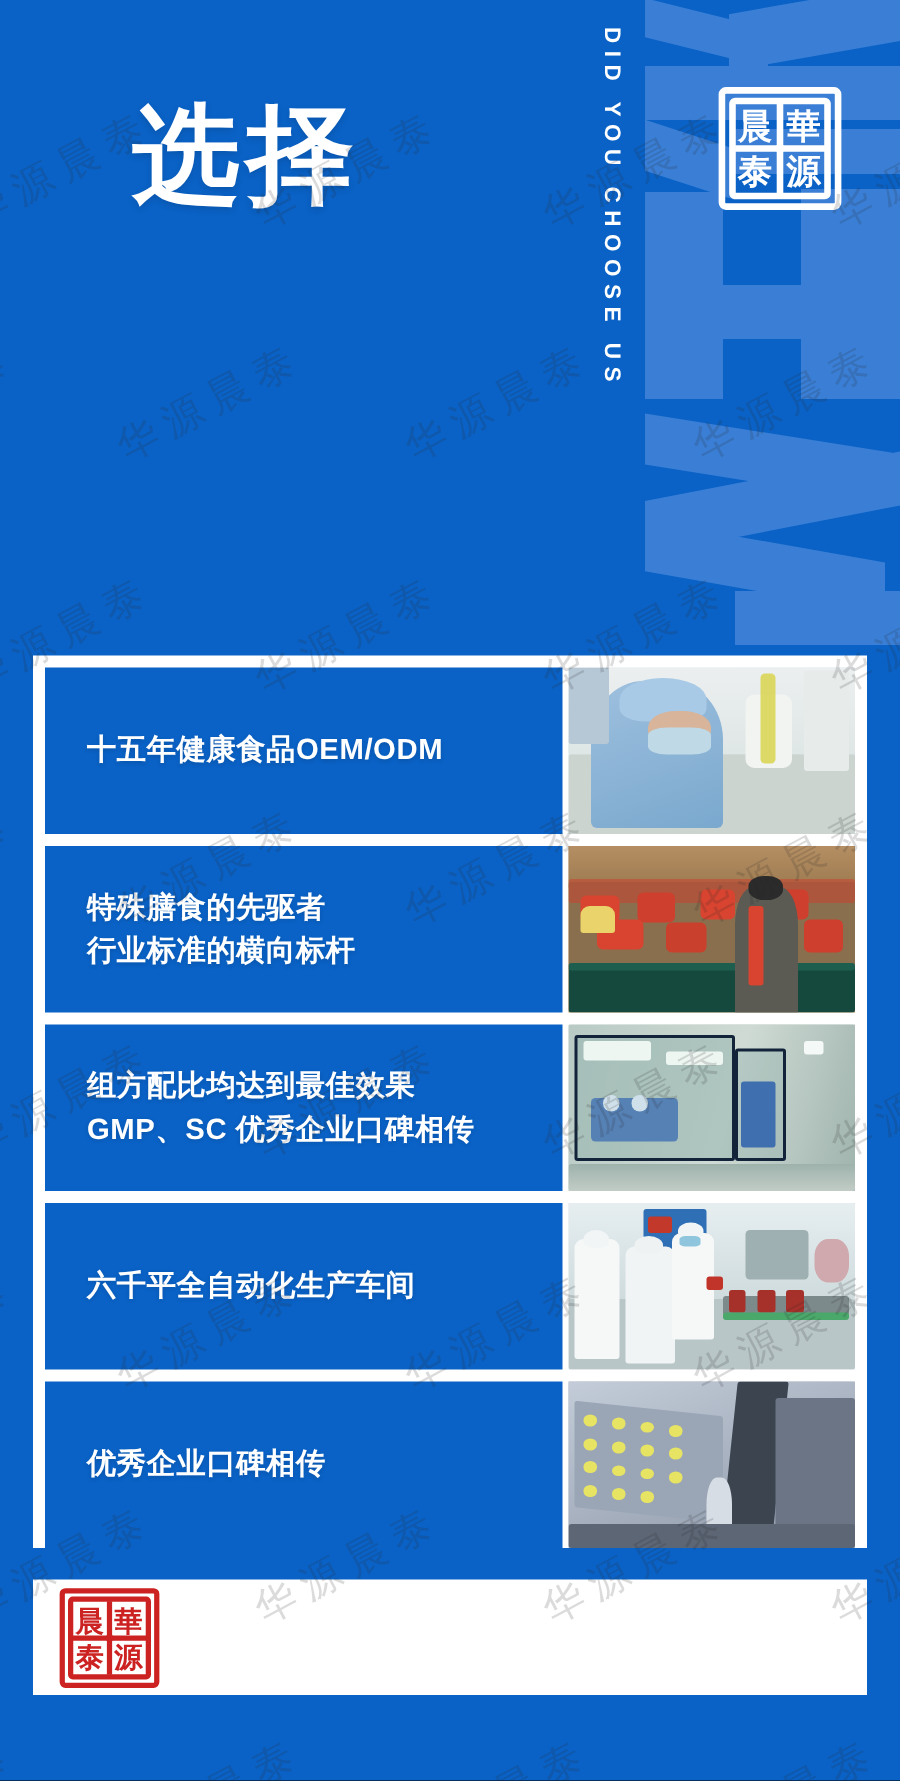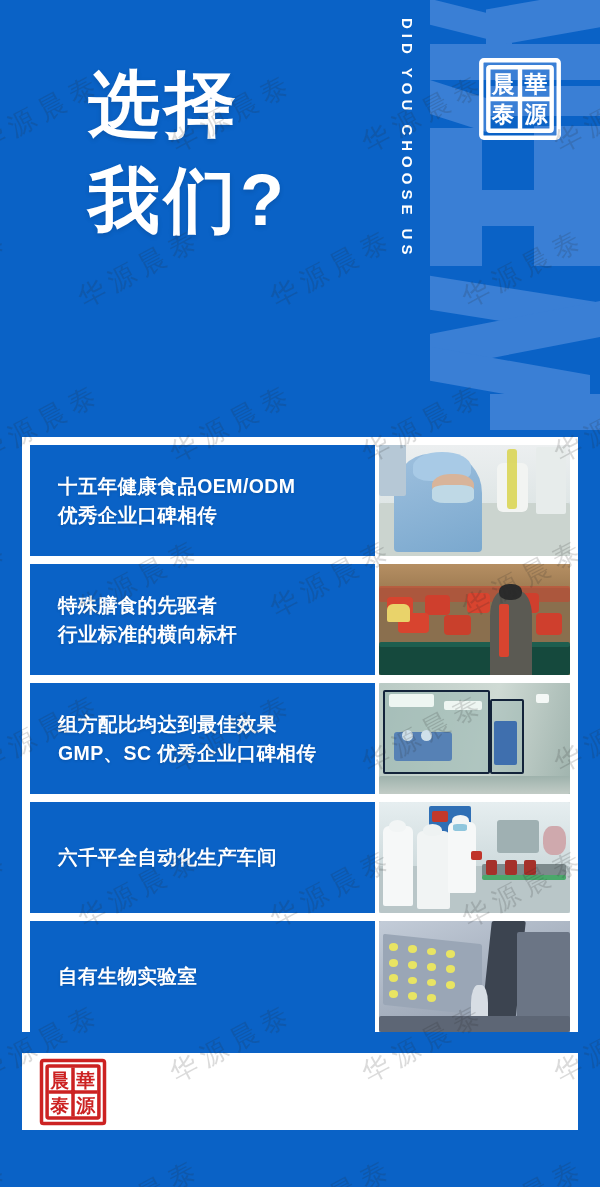--- a/index.html
+++ b/index.html
@@ -124,21 +124,20 @@
       <i style="left:104px;top:226px;width:80px;height:40px;"></i>
 
       <i style="left:-10px;top:288px;width:175px;height:34px;transform:skewY(9deg);"></i>
       <i style="left:-10px;top:318px;width:185px;height:36px;transform:skewY(-11deg);"></i>
       <i style="left:-10px;top:360px;width:170px;height:34px;transform:skewY(10deg);"></i>
       <i style="left:60px;top:394px;width:125px;height:36px;"></i>
     </div>
 
     <div class="title">
       <div>选择</div>
-      <div>我们?</div>
     </div>
 
     <div class="vert-en">DID YOU CHOOSE US</div>
 
     <svg class="seal" viewBox="0 0 100 100">
       <g fill="none" stroke="#ffffff" stroke-width="5">
         <rect x="6" y="6" width="88" height="88" rx="3"></rect>
         <rect x="14" y="14" width="72" height="72" rx="2"></rect>
         <line x1="50" y1="16" x2="50" y2="84"></line>
         <line x1="16" y1="50" x2="84" y2="50"></line>
@@ -151,21 +150,20 @@
       </g>
       <circle cx="50" cy="50" r="3.4" fill="#ffffff"></circle>
     </svg>
   </div>
 
   <div class="panel">
 
     <div class="row">
       <div class="txt">
         <span>十五年健康食品OEM/ODM</span>
-        <span>优秀企业口碑相传</span>
       </div>
       <div class="pic" style="background:linear-gradient(170deg,#e9eef0 0%,#d8e2e6 40%,#cfd9dd 100%);">
         <div class="scene">
           <b style="left:0;top:0;width:100%;height:52%;background:linear-gradient(180deg,#eceff0,#dfe6e6);"></b>
           <b style="left:0;top:52%;width:100%;height:48%;background:#cbd4cf;"></b>
           <b style="left:8%;top:8%;width:46%;height:88%;background:linear-gradient(160deg,#9ec0de,#7aa8ce);border-radius:40% 40% 4px 4px;"></b>
           <b style="left:18%;top:6%;width:30%;height:26%;background:#a8cae6;border-radius:50% 50% 30% 30%;"></b>
           <b style="left:28%;top:26%;width:22%;height:22%;background:#d8b49a;border-radius:45%;"></b>
           <b style="left:28%;top:36%;width:22%;height:16%;background:#bfd9e6;border-radius:30%;"></b>
           <b style="left:62%;top:16%;width:16%;height:44%;background:#f2f4f2;border-radius:6px;"></b>
@@ -250,21 +248,21 @@
           <b style="left:76%;top:52%;width:6%;height:14%;background:#a5312a;border-radius:2px;"></b>
           <b style="left:54%;top:66%;width:44%;height:4%;background:#4aa86a;"></b>
           <b style="left:62%;top:16%;width:22%;height:30%;background:#9fb0b2;border-radius:3px;"></b>
           <b style="left:86%;top:22%;width:12%;height:26%;background:#cfa9ad;border-radius:40%;"></b>
         </div>
       </div>
     </div>
 
     <div class="row" style="margin-bottom:0;">
       <div class="txt">
-        <span>自有生物实验室</span>
+        <span>优秀企业口碑相传</span>
       </div>
       <div class="pic" style="background:#aab4c2;">
         <div class="scene">
           <b style="left:0;top:0;width:100%;height:100%;background:linear-gradient(160deg,#c3ccd8,#8c97a8);"></b>
           <b style="left:2%;top:16%;width:52%;height:64%;background:#9aa6b6;transform:skewY(6deg);"></b>
           <b style="left:5%;top:20%;width:5%;height:7%;background:#e8e463;border-radius:50%;"></b>
           <b style="left:15%;top:22%;width:5%;height:7%;background:#e8e463;border-radius:50%;"></b>
           <b style="left:25%;top:24%;width:5%;height:7%;background:#e8e463;border-radius:50%;"></b>
           <b style="left:35%;top:26%;width:5%;height:7%;background:#e8e463;border-radius:50%;"></b>
           <b style="left:5%;top:34%;width:5%;height:7%;background:#e8e463;border-radius:50%;"></b>

